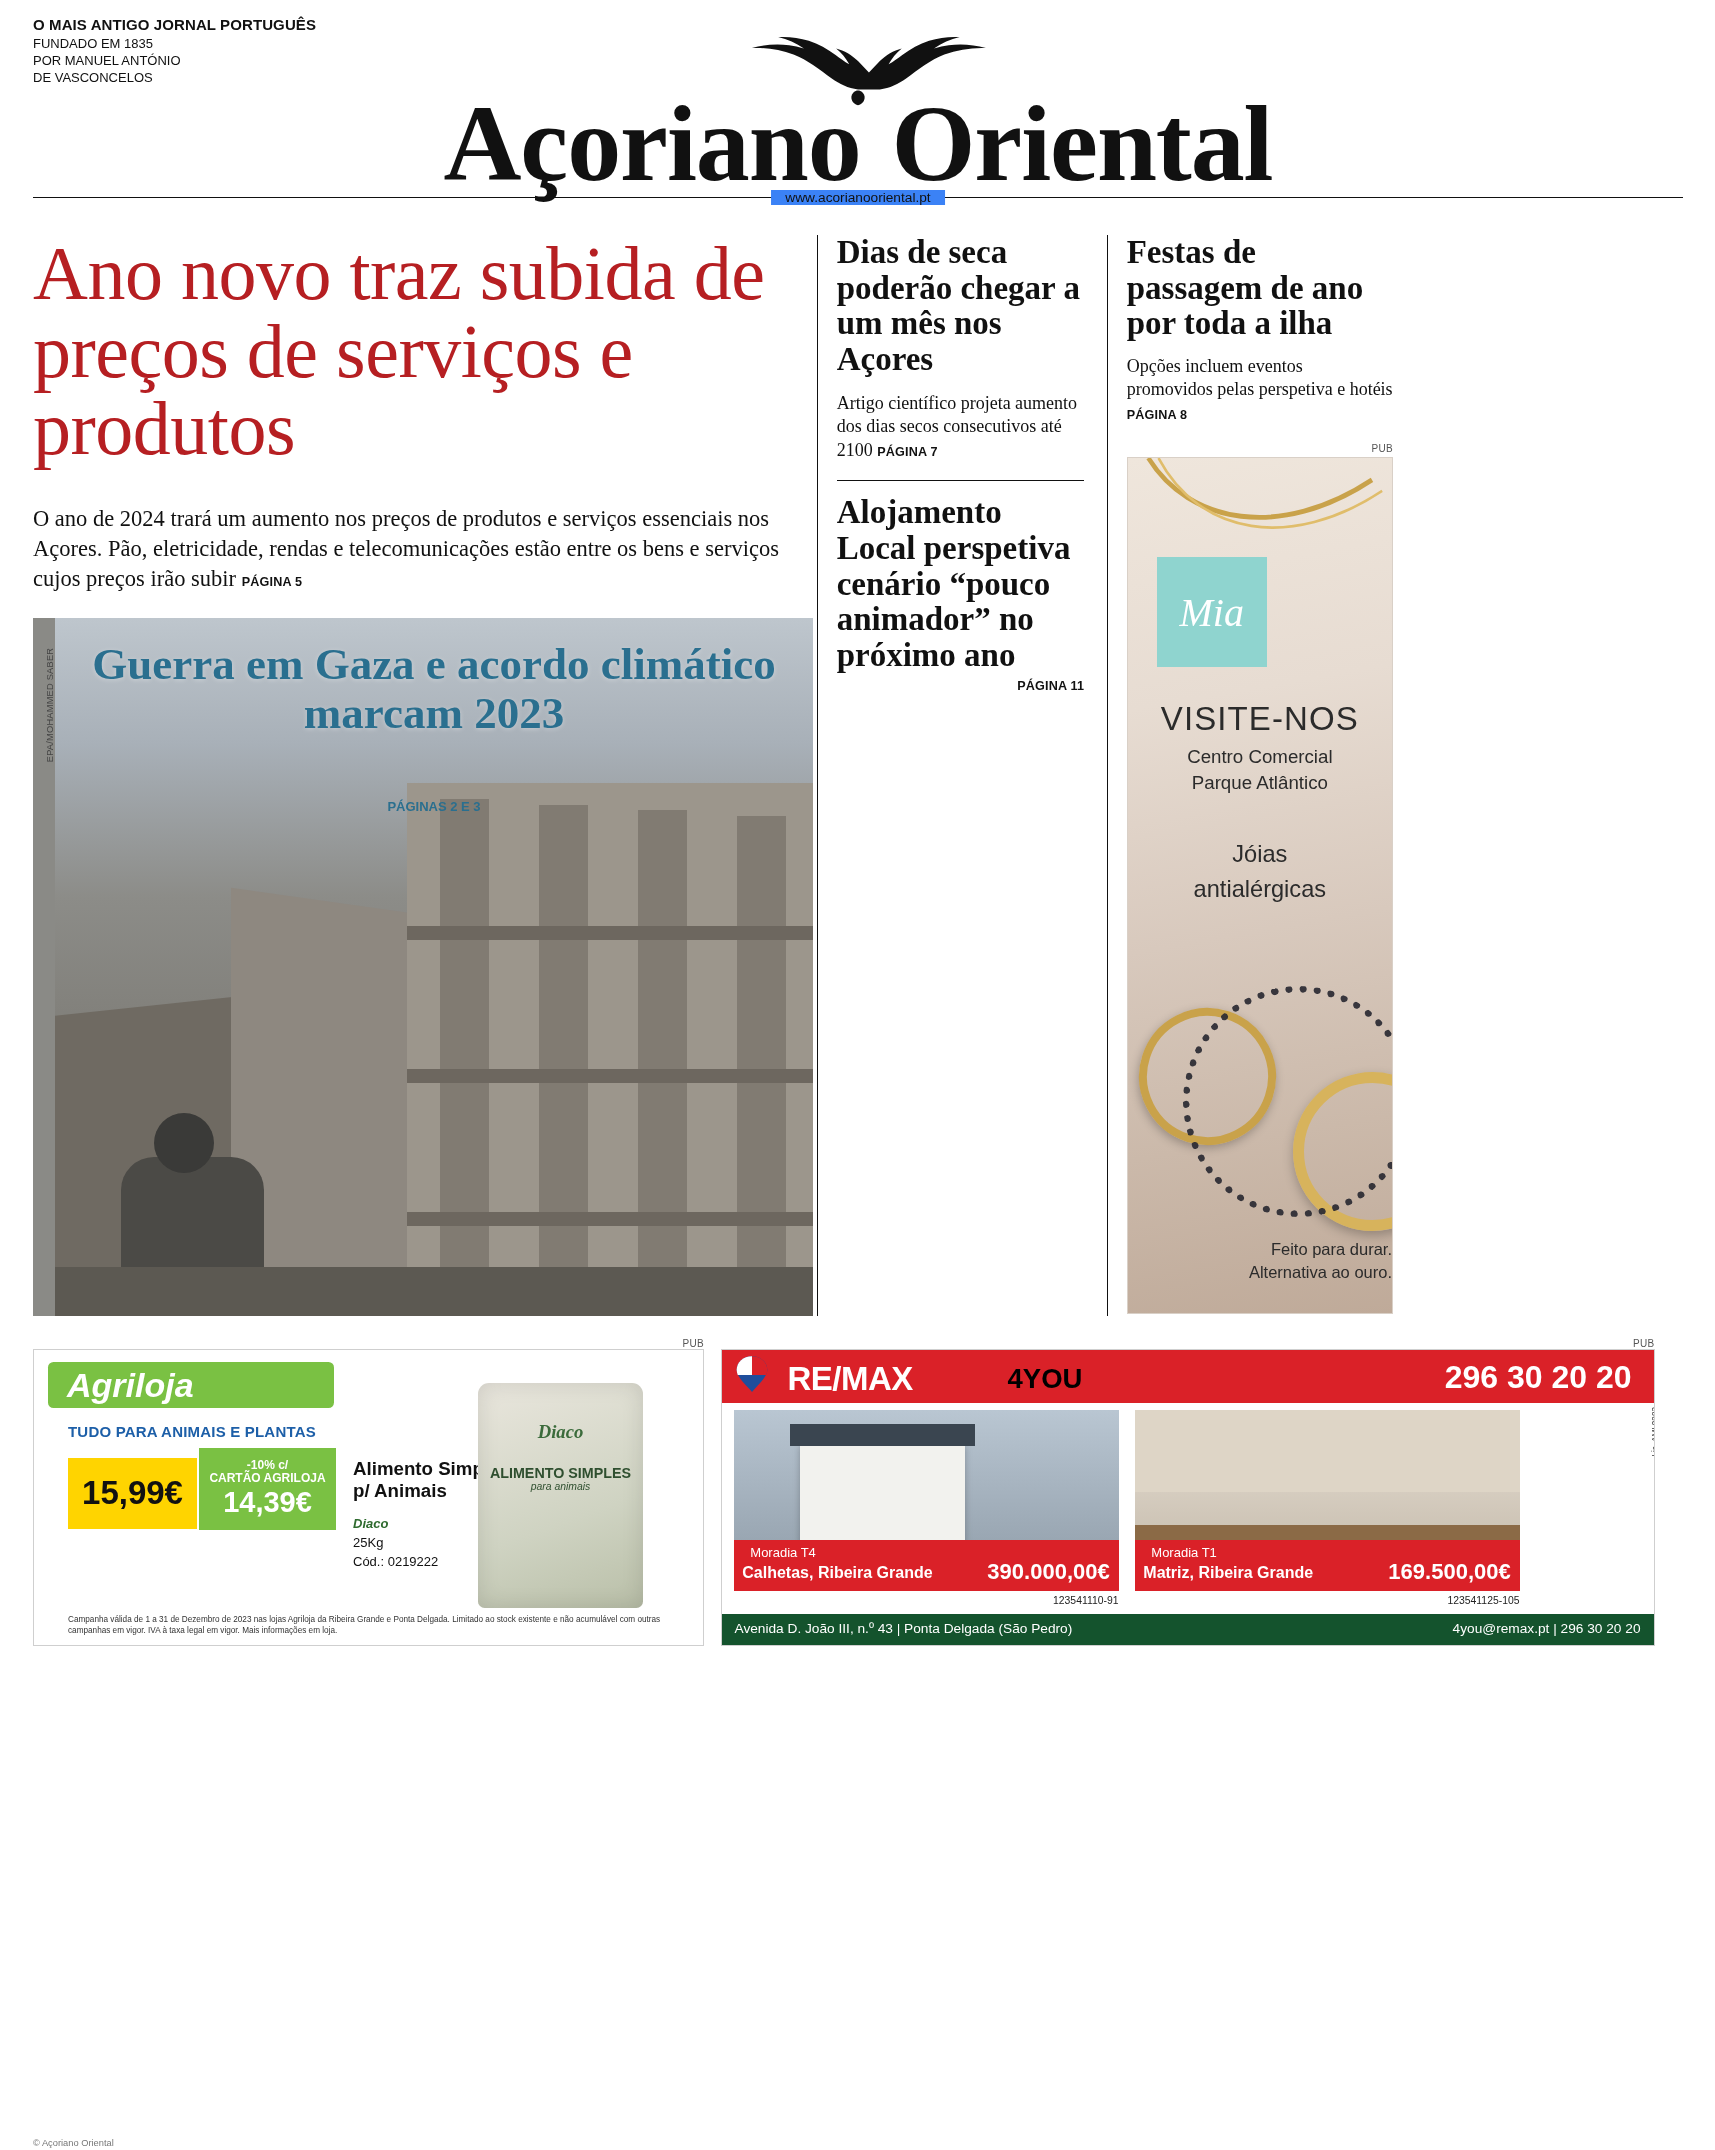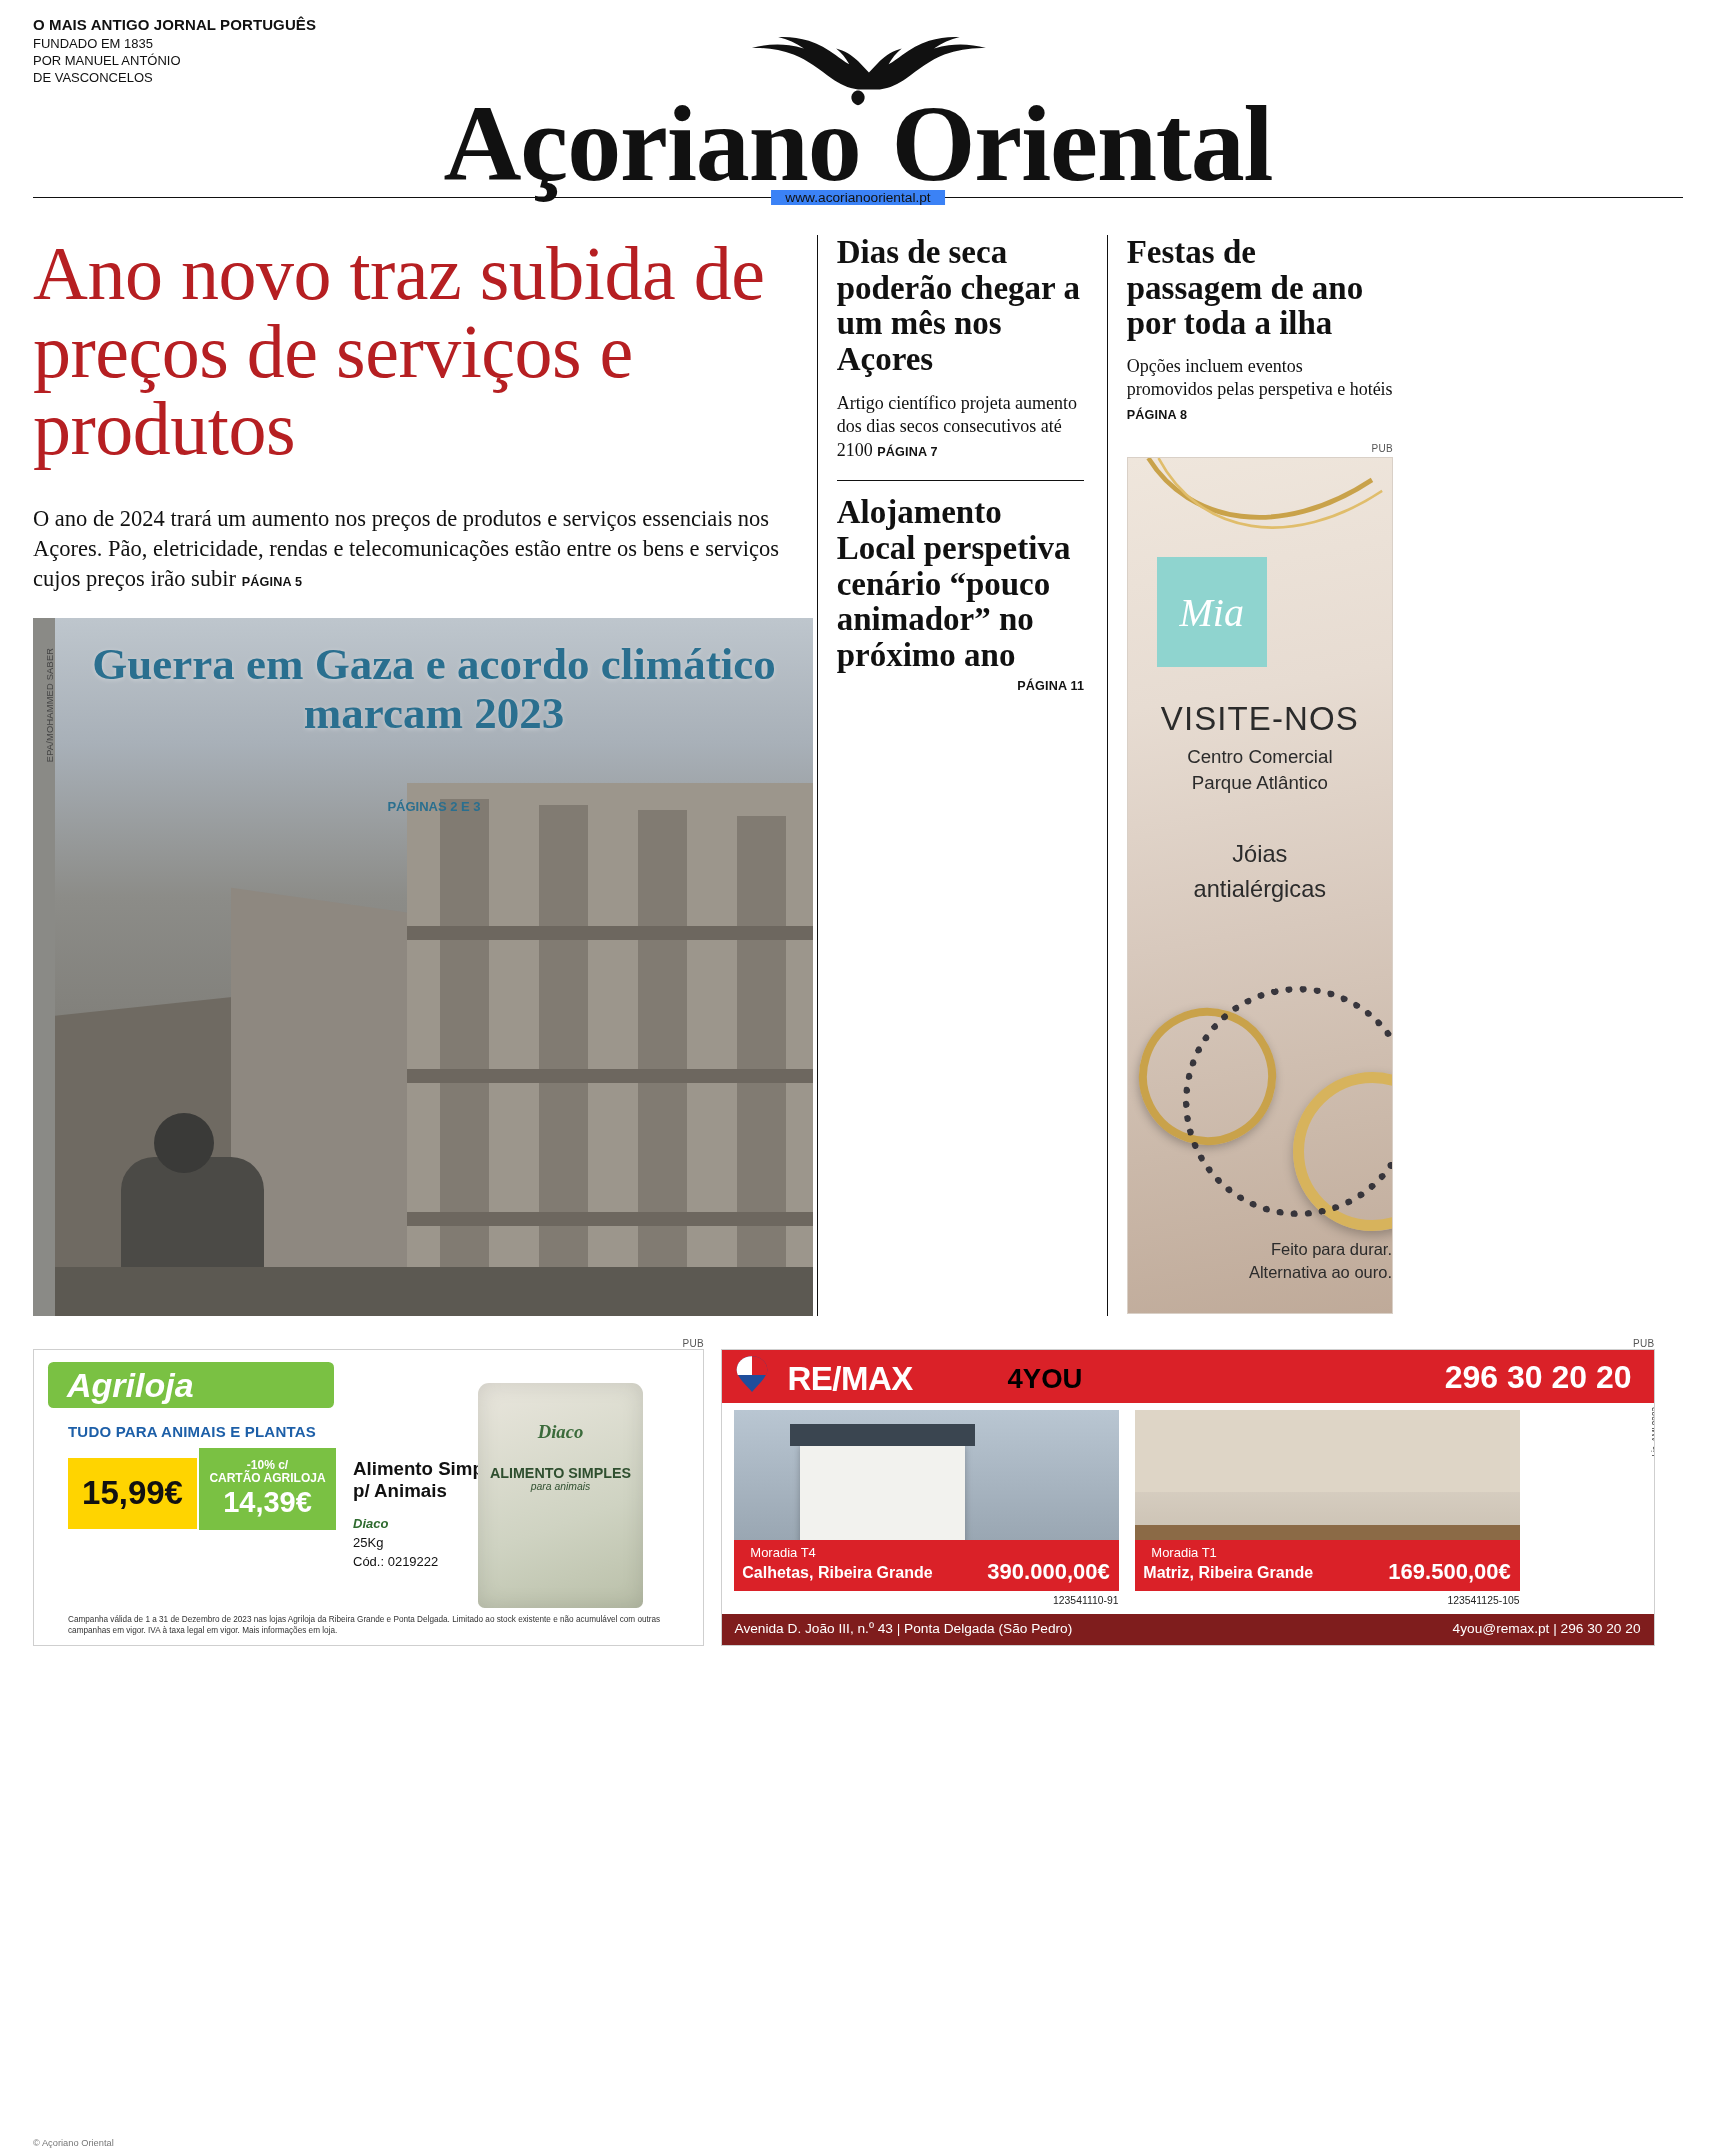--- a/index.html
+++ b/index.html
@@ -292,21 +292,21 @@
   .listing-info .t { position:absolute; left:8.8px; top: 5.5px; font-size: 13px; margin-left: 8px; }
   .listing-info .p { position:absolute; left:8.8px; top: 24px; font-size: 16px; font-weight:bold; }
   .listing-info .price { position:absolute; right:8.8px; bottom: 5.5px; font-size: 22px; font-weight:bold; }
   .listing-ref {
     position:absolute; top: 245px; font-family:"Liberation Sans", sans-serif; font-size: 10.4px; color:#222;
     text-align:right;
   }
   .ref-one { left: 12px; width: 385px; }
   .ref-two { left: 413px; width: 385px; }
   .remax-foot {
-    position:absolute; left:0; right:0; bottom:0; height: 31px; background:#7f1d1d; color:#fff;
+    position:absolute; left:0; right:0; bottom:0; height: 31px; background:#14532d; color:#fff;
     font-family:"Liberation Sans", sans-serif; font-size: 13.7px;
   }
   .remax-foot .l { position:absolute; left: 13px; top: 7.1px; }
   .remax-foot .r { position:absolute; right: 13px; top: 7.1px; }
 
   .copyright {
     position:absolute; left: 33px; bottom: 3.3px;
     font-family:"Liberation Sans", sans-serif; font-size: 9.3px; color:#777;
   }
 </style>

